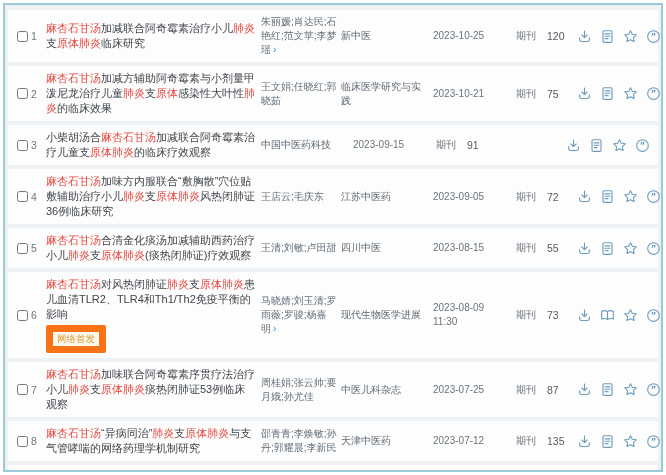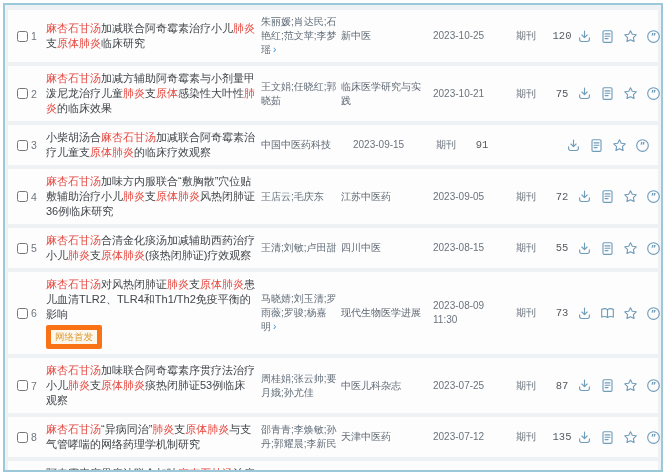--- a/index.html
+++ b/index.html
@@ -21,29 +21,29 @@
     flex:0 0 36px;display:flex;align-items:center;justify-content:flex-start;
     padding-left:7px;box-sizing:border-box;gap:3px;
   }
   .selcol input{width:11px;height:11px;margin:0;accent-color:#4a90c4;cursor:pointer;}
   .rownum{font-size:10.5px;color:#6e767d;}
   .titlecol{flex:0 0 215px;padding-right:6px;box-sizing:border-box;}
   .title{font-size:11px;line-height:15px;color:#3f4347;text-decoration:none;cursor:pointer;display:block;}
   .title .hl{color:#e5463d;}
   .badge{
     display:inline-block;margin-top:3px;font-size:9.5px;line-height:14px;
-    color:#dd9a35;border:5px solid #f97316;background:#fdf8ee;
+    color:#dd9a35;border:7px solid #f97316;background:#fdf8ee;
     padding:0 4px;border-radius:2px;
   }
   .authors{flex:0 0 80px;font-size:10px;line-height:14px;color:#636e78;box-sizing:border-box;padding-right:4px;word-break:break-all;}
   .expand{color:#3a8fd2;font-size:10px;margin-left:2px;cursor:pointer;}
   .source{flex:0 0 92px;font-size:10px;color:#5d6771;box-sizing:border-box;padding-right:4px;cursor:pointer;}
   .date{flex:0 0 72px;font-size:10px;color:#6a737c;text-align:left;line-height:14px;}
   .ptype{flex:0 0 42px;font-size:10px;color:#6a737c;text-align:center;}
-  .dls{flex:0 0 30px;font-size:10.5px;color:#555b60;text-align:center;font-family:Liberation Mono, monospace;}
+  .dls{flex:0 0 30px;font-size:10.5px;color:#555b60;text-align:left;}
   .icons{flex:1;display:flex;align-items:center;justify-content:flex-end;gap:8px;padding-right:6px;box-sizing:border-box;}
   .icons .ic{width:15px;height:15px;display:inline-flex;cursor:pointer;}
   .icons svg{width:15px;height:15px;stroke:#6f9cba;fill:none;stroke-width:1.2;stroke-linecap:round;stroke-linejoin:round;}
   .icons svg text{stroke:none;fill:#6f9cba;font-family:"DejaVu Sans",sans-serif;font-weight:bold;}
 </style>
 </head>
 <body>
 
 <div class="panel">
   <div id="results-list">

